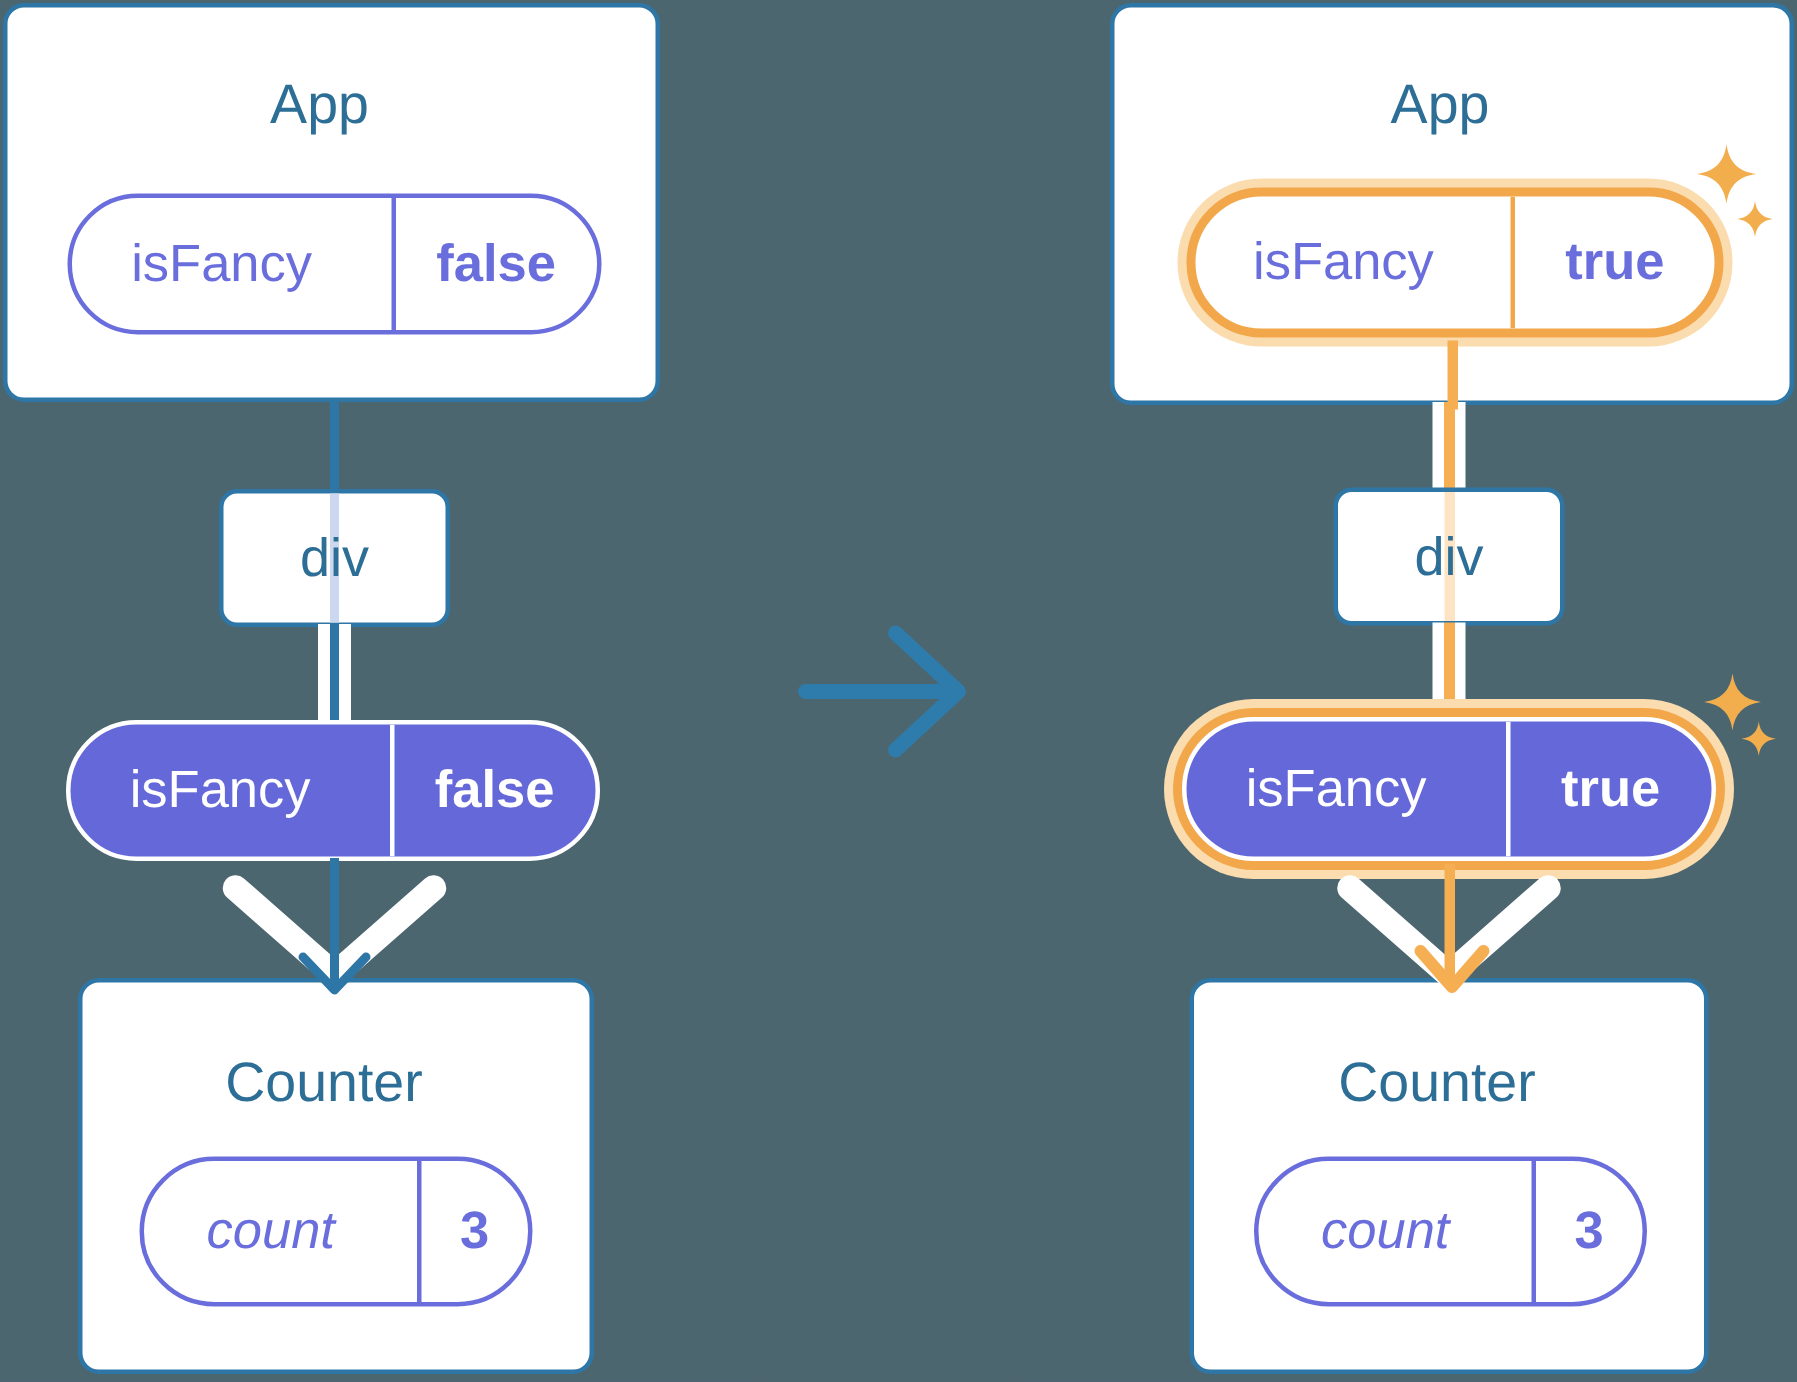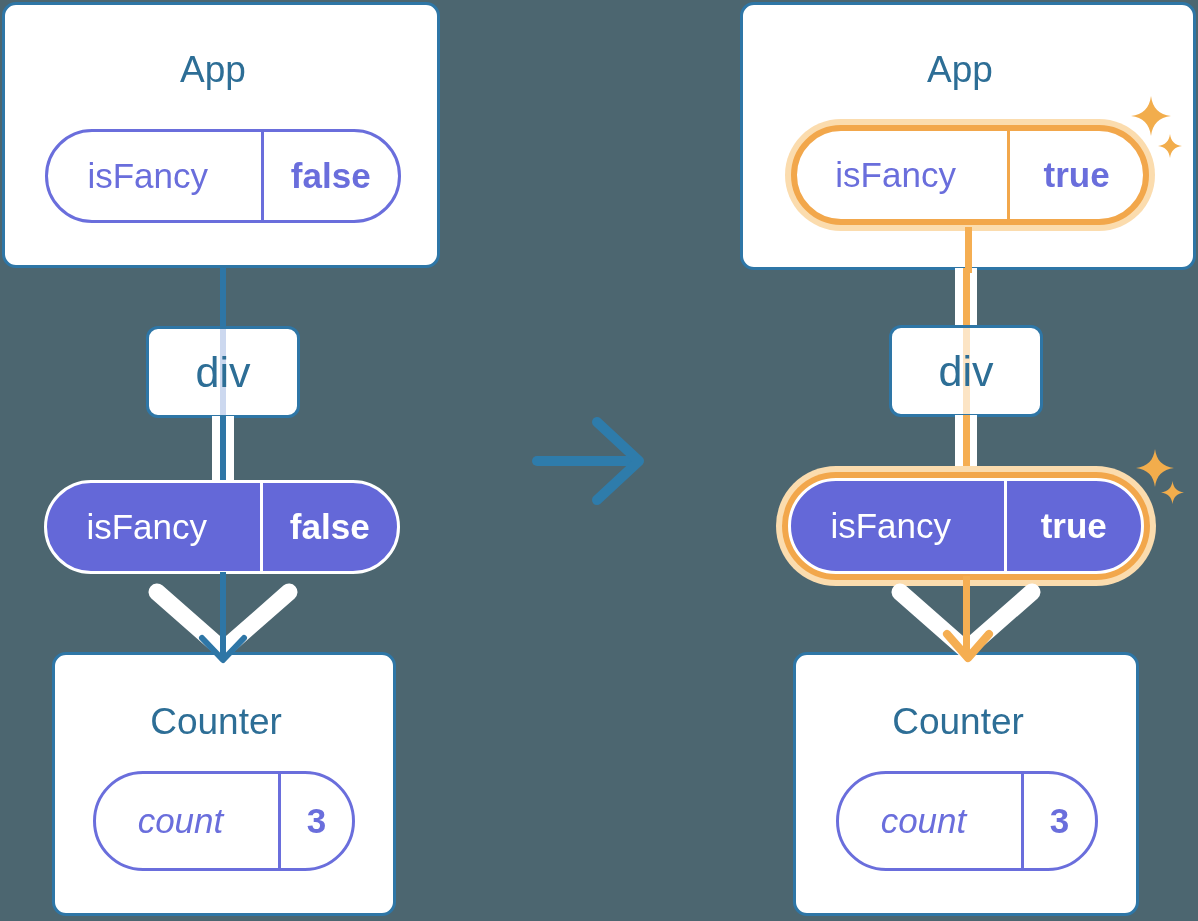--- a/index.html
+++ b/index.html
@@ -53,21 +53,21 @@
     background:#ccd8ef;z-index:1;
   }
   .trace-orange{
     position:absolute;top:0;bottom:0;left:50%;width:7px;margin-left:-3px;
     background:#fce4c4;z-index:1;
   }
   .pipe{position:absolute;width:22px;}
   .pipe.blue{background:linear-gradient(to right,#ffffff 0 8px,#2e76a6 8px 14px,#ffffff 14px 22px);}
   .pipe.orange{background:linear-gradient(to right,#ffffff 0 8px,#f5ae52 8px 15px,#ffffff 15px 22px);}
   .svg-abs{position:absolute;}
-  .divtext{position:relative;z-index:3;color:#2d6e96;font-size:43px;}
+  .divtext{position:relative;z-index:3;color:#2d6e96;font-size:36px;}
   .divcard{display:flex;align-items:center;justify-content:center;border-radius:12px;}
   .z3{z-index:3}.z4{z-index:4}.z5{z-index:5}
 </style>
 </head>
 <body>
 
 <div class="stage">
 
   <section>
 

